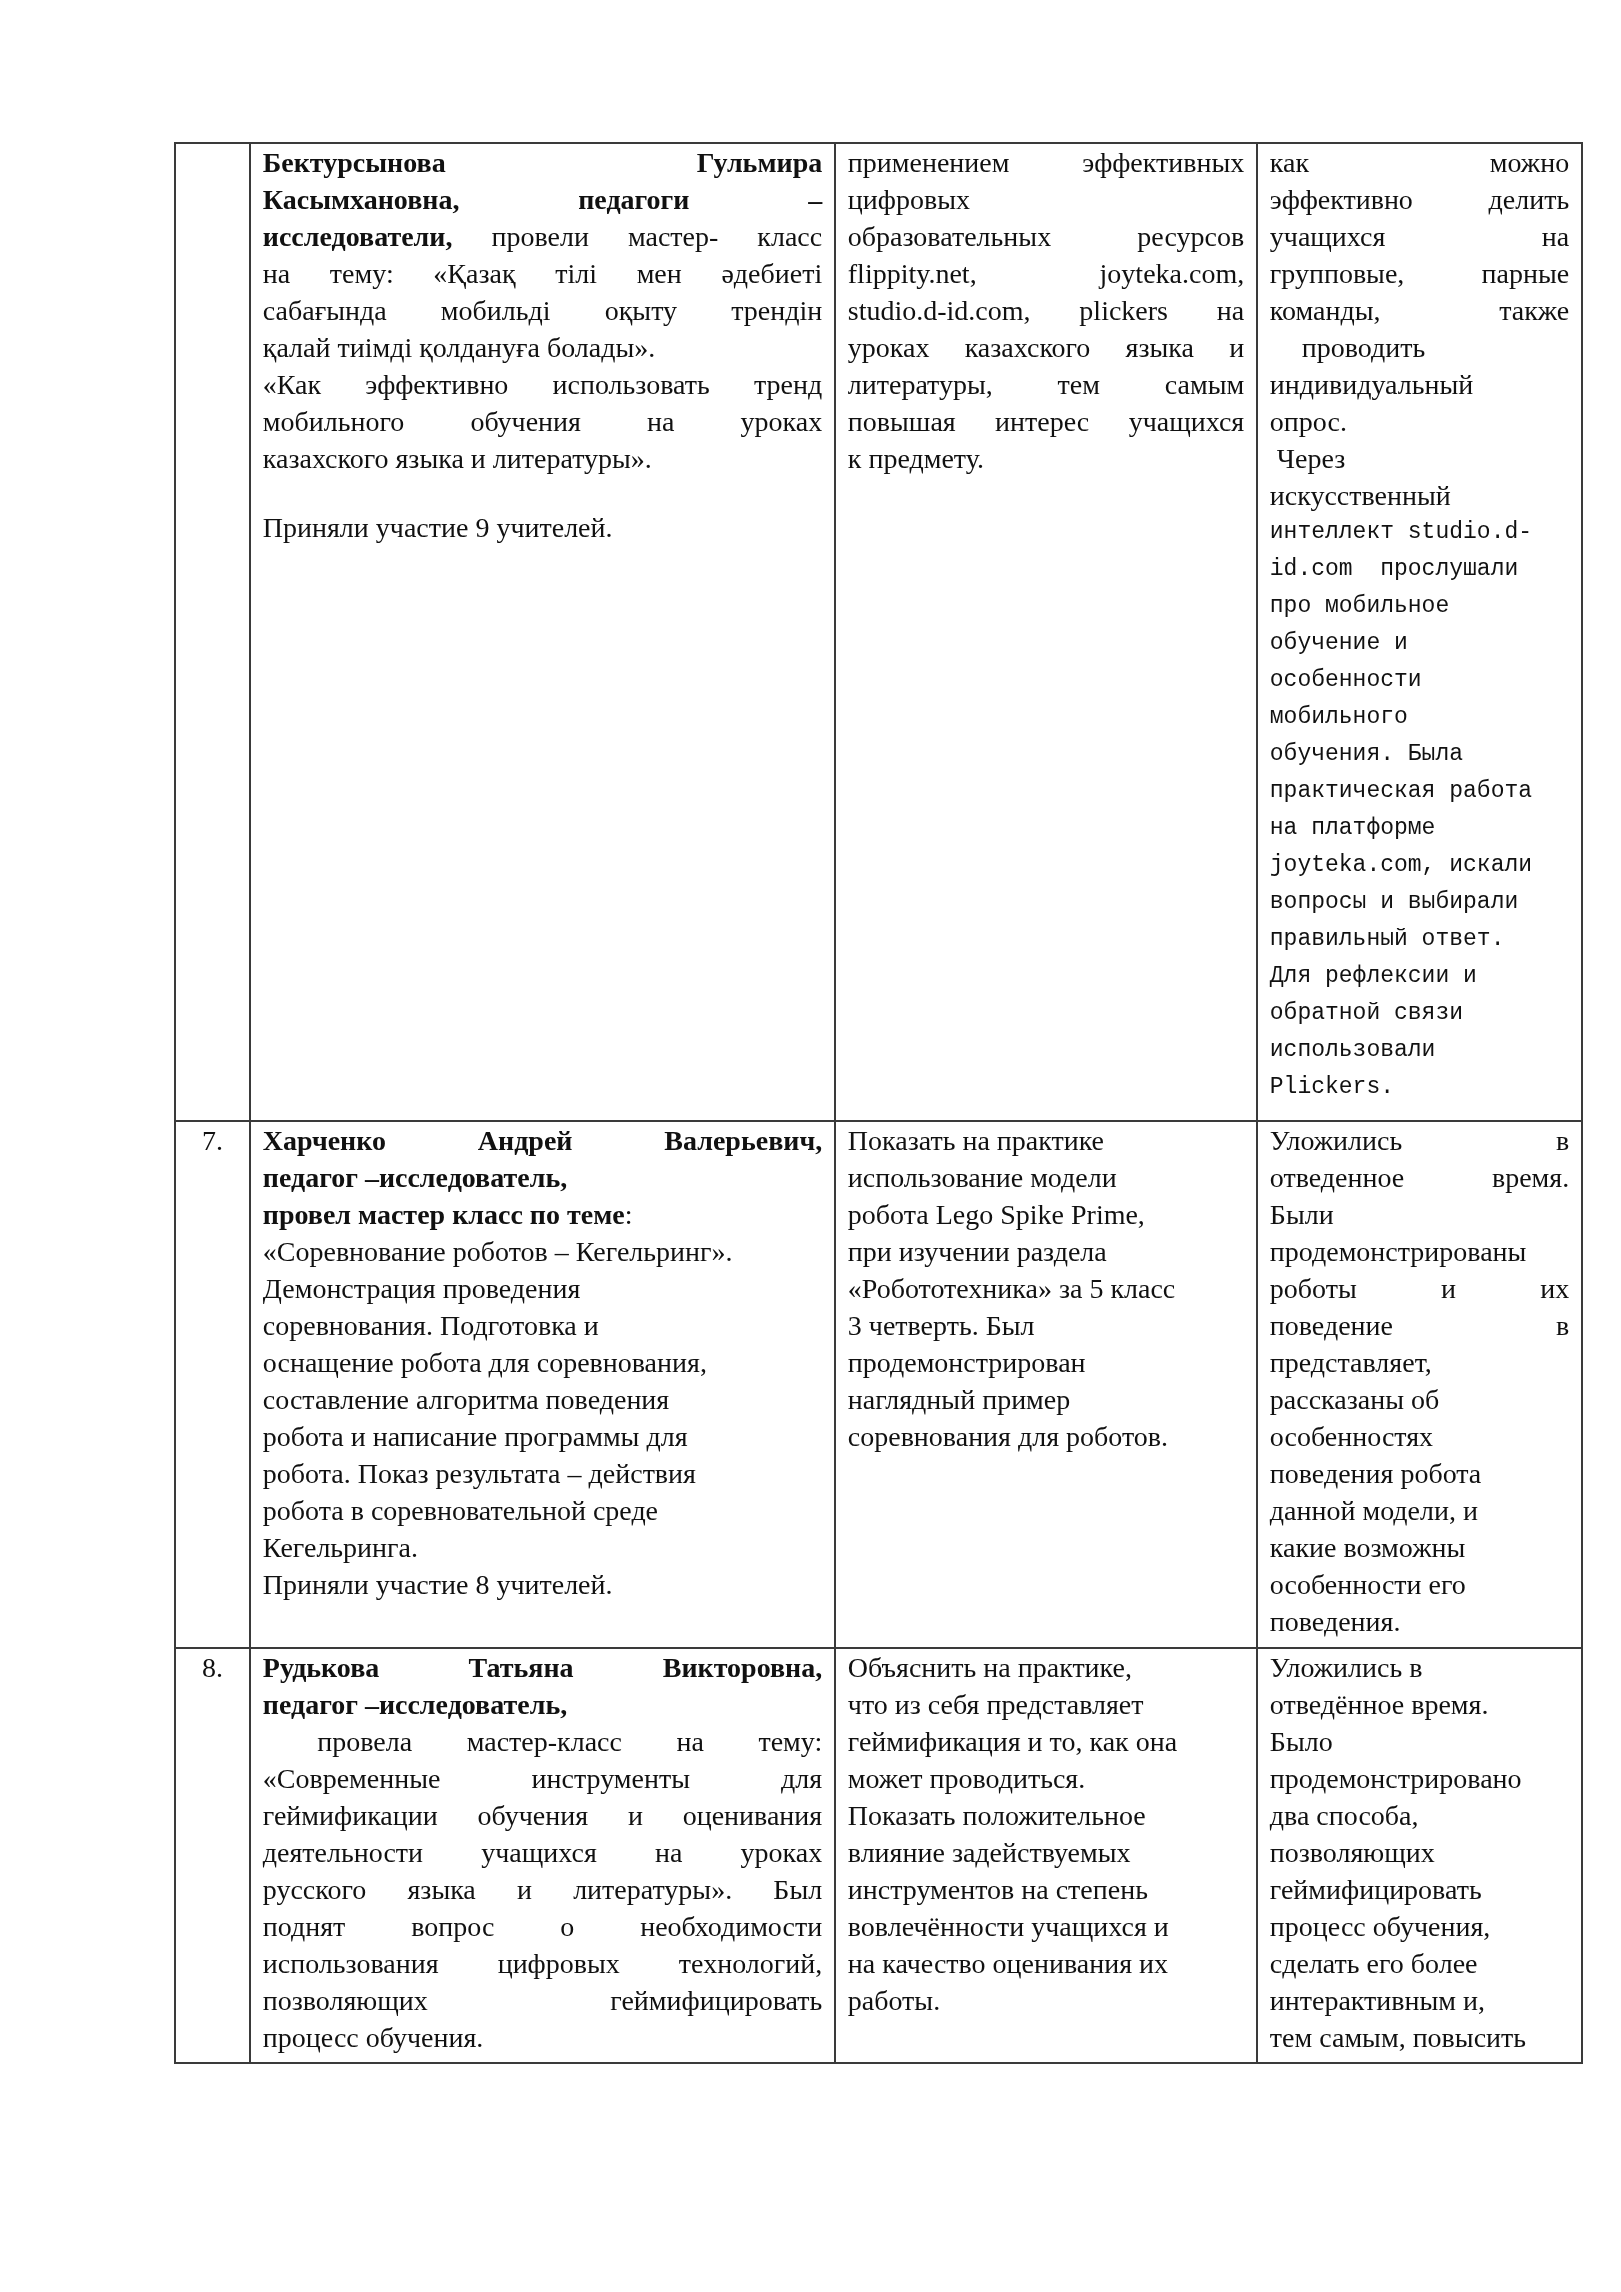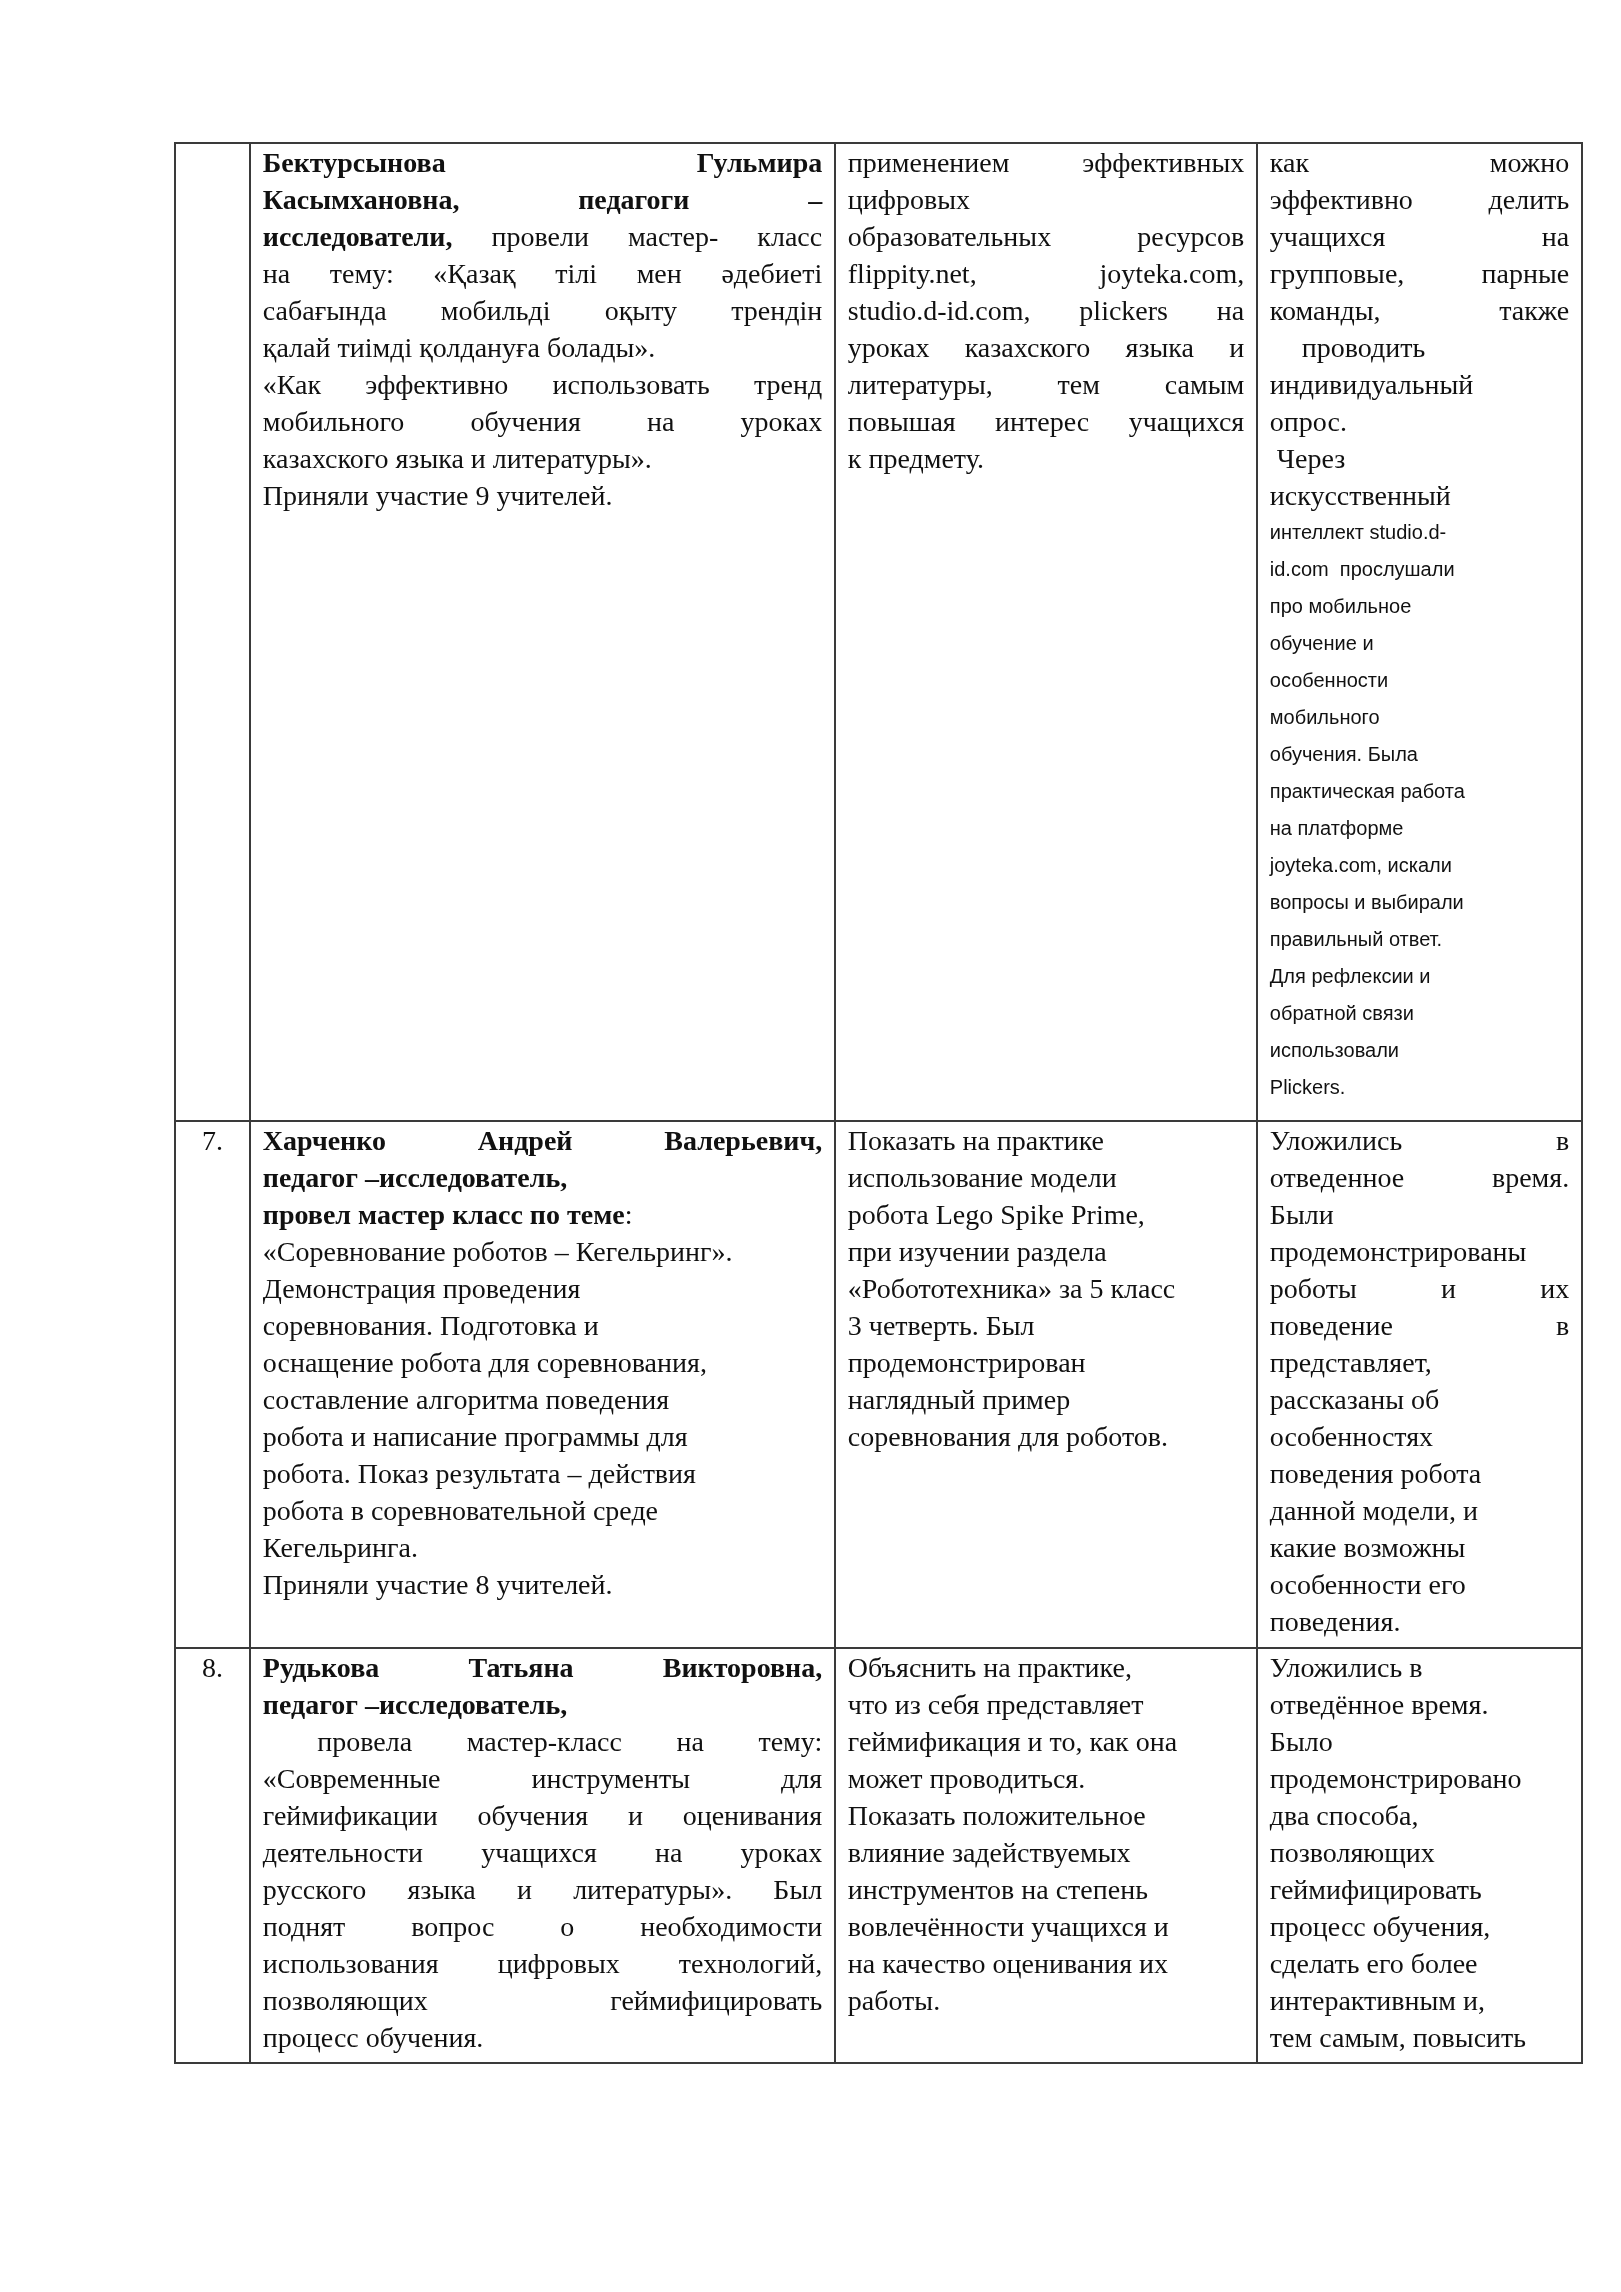--- a/index.html
+++ b/index.html
@@ -17,21 +17,21 @@
   col.c-num { width: 75px; }
   col.c-desc { width: 585px; }
   col.c-goal { width: 422px; }
   col.c-res { width: 325px; }
   td.num { text-align: center; padding: 0; }
   td.desc, td.goal, td.res { text-align: justify; }
   .line { display: block; }
   .just { text-align: justify; text-align-last: justify; }
   .left { text-align: left; text-align-last: left; }
   .bold { font-weight: bold; }
-  .res-serif-wide { font-family: Liberation Sans, sans-serif; font-size: 20px; letter-spacing: 0px; }
+  .res-serif-wide { font-family: Liberation Mono, monospace; font-size: 23px; letter-spacing: 0px; }
   .page-number { position: absolute; top: 2093px; left: 0; width: 1621px; text-align: center; font-size: 28px; }
   tr.row-cont td { height: 976px; }
   tr.row7 td { height: 525px; }
   tr.row8 td { height: 413px; }
 </style>
 </head>
 <body>
 
 <div class="page">
   <table class="report">
@@ -47,21 +47,21 @@
           <td class="desc">
             <span class="line just bold" style="white-space: pre-wrap;">Бектурсынова Гульмира</span>
             <span class="line just bold" style="white-space: pre-wrap;">Касымхановна, педагоги –</span>
             <span class="line just"><span class="bold">исследователи,</span><span style="white-space: pre-wrap;"> провели мастер- класс</span></span>
             <span class="line just" style="white-space: pre-wrap;">на тему: «Қазақ тілі мен әдебиеті</span>
             <span class="line just" style="white-space: pre-wrap;">сабағында мобильді оқыту трендін</span>
             <span class="line left" style="white-space: pre-wrap;">қалай тиімді қолдануға болады».</span>
             <span class="line just" style="white-space: pre-wrap;">«Как эффективно использовать тренд</span>
             <span class="line just" style="white-space: pre-wrap;">мобильного обучения на уроках</span>
             <span class="line left" style="white-space: pre-wrap;">казахского языка и литературы».</span>
-            <span class="line left" style="white-space: pre-wrap;">Приняли участие 9 учителей.</span>
+            <span class="line left" style="white-space: pre-wrap; margin-top: 32px;">Приняли участие 9 учителей.</span>
           </td>
           <td class="goal">
             <span class="line just" style="white-space: pre-wrap;">применением эффективных</span>
             <span class="line left" style="white-space: pre-wrap;">цифровых</span>
             <span class="line just" style="white-space: pre-wrap;">образовательных ресурсов</span>
             <span class="line just" style="white-space: pre-wrap;">flippity.net, joyteka.com,</span>
             <span class="line just" style="white-space: pre-wrap;">studio.d-id.com, plickers на</span>
             <span class="line just" style="white-space: pre-wrap;">уроках казахского языка и</span>
             <span class="line just" style="white-space: pre-wrap;">литературы, тем самым</span>
             <span class="line just" style="white-space: pre-wrap;">повышая интерес учащихся</span>

